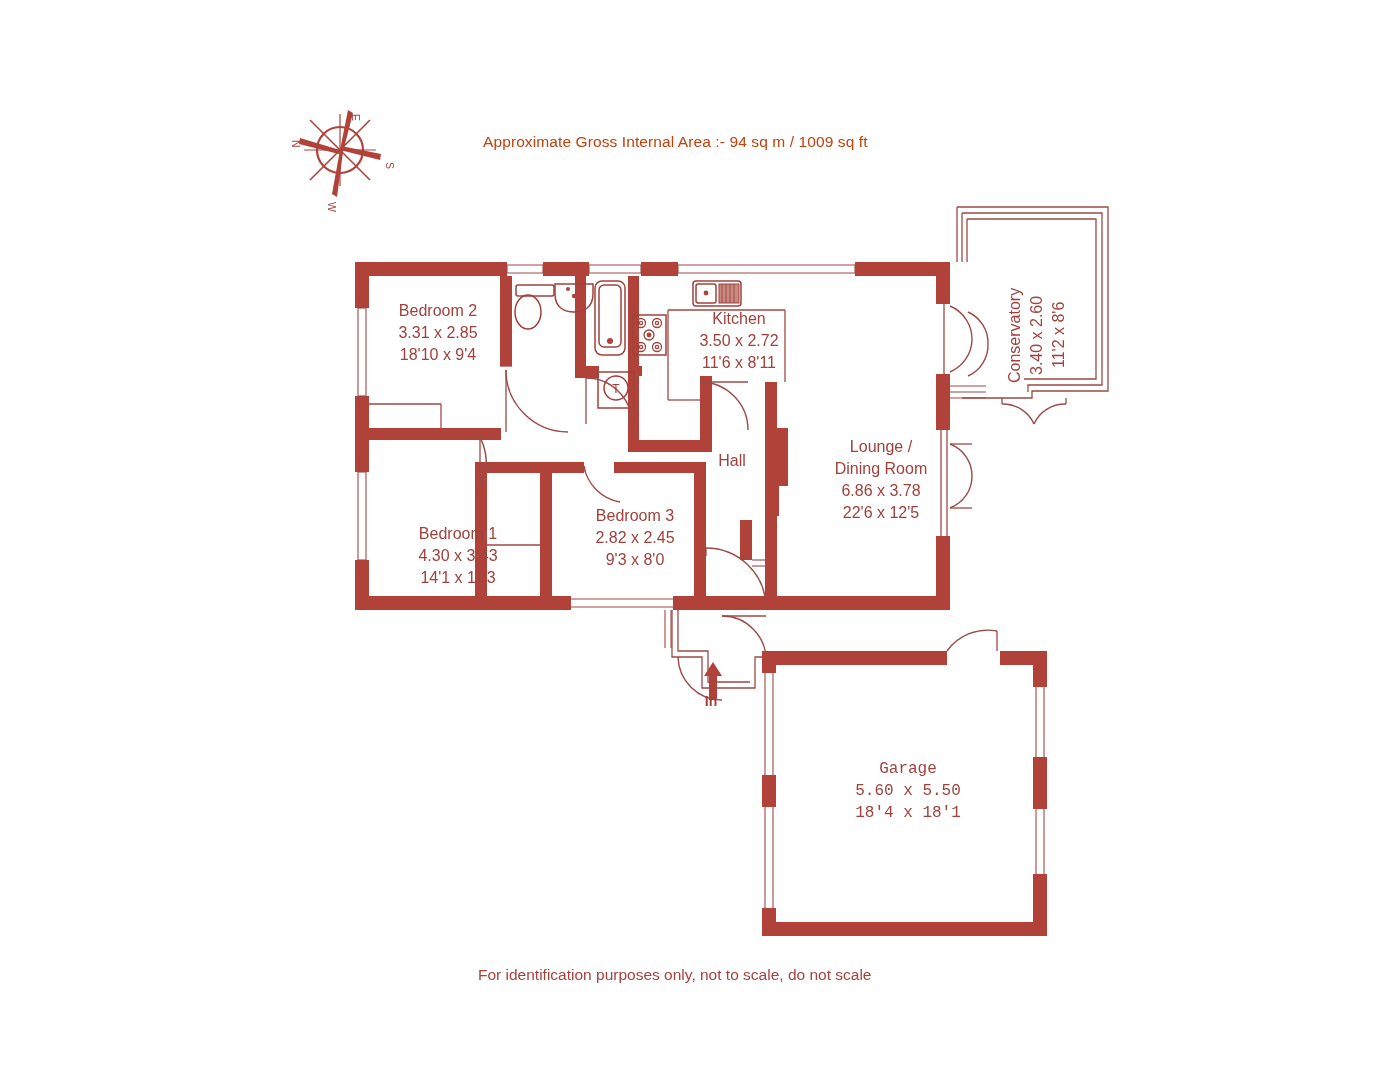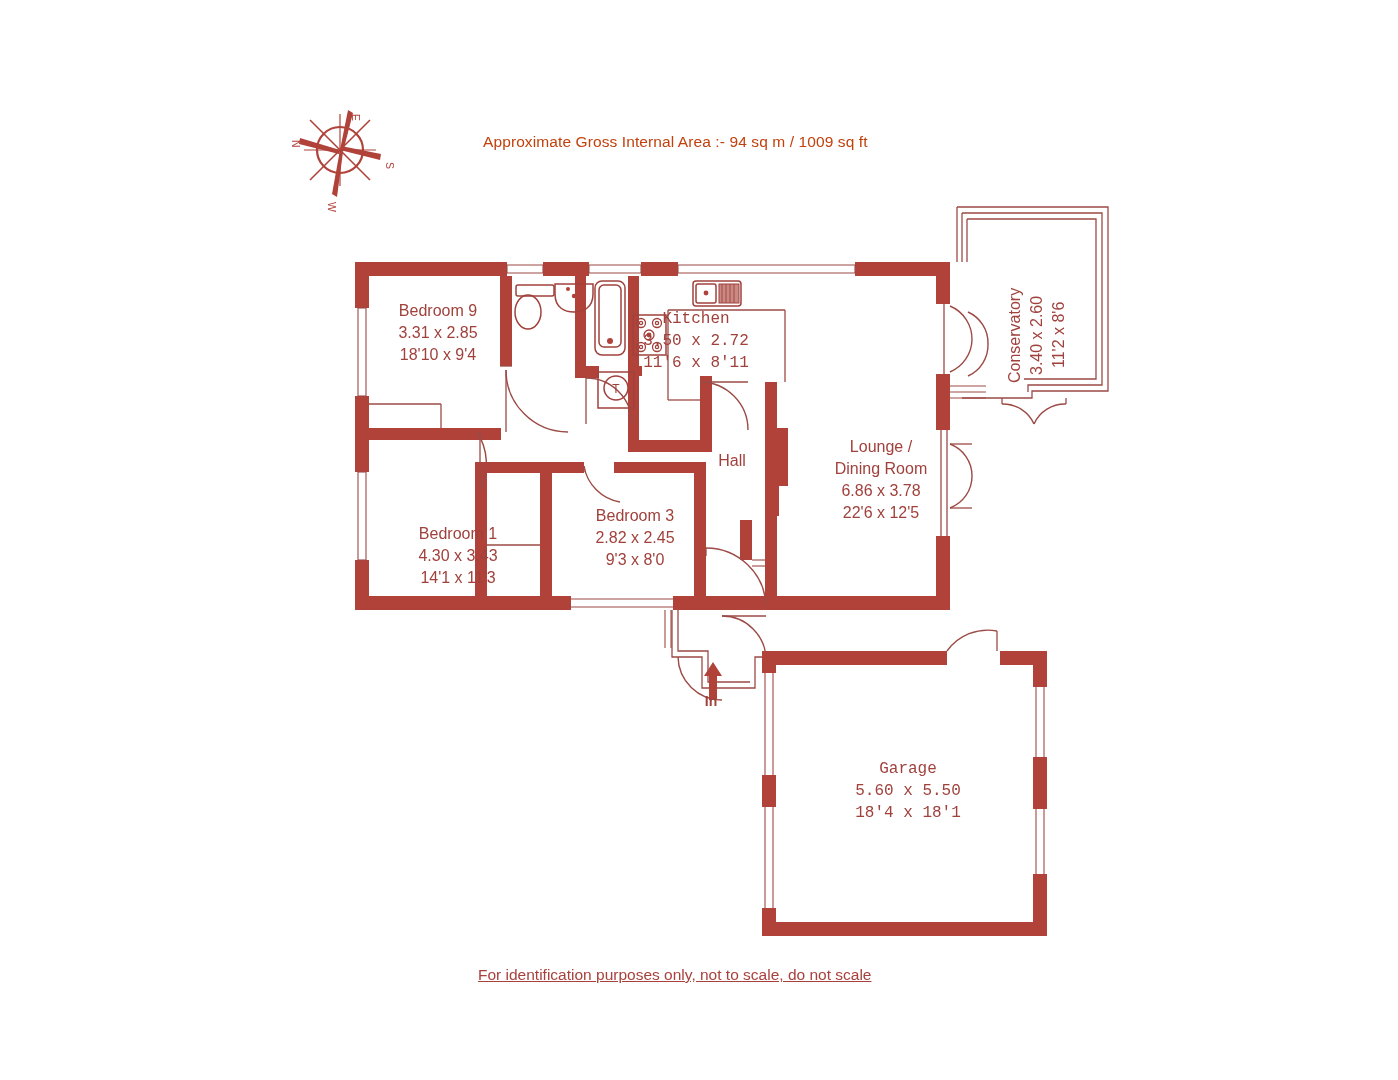--- a/index.html
+++ b/index.html
@@ -16,21 +16,21 @@
     position:absolute;
     font-size:15.5px;
     letter-spacing:0.1px;
     color:#c2410c;
     white-space:nowrap;
   }
   #hdr1{left:483px;top:133px;}
   #hdr2{left:459px;top:174px;}
   #footer{
     position:absolute;left:478px;top:966px;
-    font-size:15.5px;color:#a8413c;white-space:nowrap;text-decoration:underline;
+    font-size:15.5px;color:#a8413c;white-space:nowrap;
   }
   .lbl{
     position:absolute;
     text-align:center;
     font-size:16px;
     line-height:22px;
     color:#a0413c;
     white-space:nowrap;
   }
   .lbl.vert{
@@ -373,26 +373,26 @@
 
     <g>
       <line class="thin2" x1="665" y1="610" x2="665" y2="648"></line>
       <line class="thin2" x1="671" y1="610" x2="671" y2="648"></line>
       <line class="thin2" x1="752" y1="560" x2="766" y2="560"></line>
       <line class="thin2" x1="752" y1="566" x2="766" y2="566"></line>
     </g>
   </svg>
 
   <div class="lbl" style="left:338px;top:300px;width:200px;">
-    <span class="l1">Bedroom 9</span>
+    <span class="l1">Bedroom 2</span>
     <span class="l1">3.31 x 2.85</span>
     <span class="l1">18'10 x 9'4</span>
   </div>
 
-  <div class="lbl" style="left:596px;top:308px;width:200px;font-family:Liberation Mono, monospace;">
+  <div class="lbl" style="left:639px;top:308px;width:200px;">
     <span class="l1">Kitchen</span>
     <span class="l1">3.50 x 2.72</span>
     <span class="l1">11'6 x 8'11</span>
   </div>
 
   <div class="lbl" style="left:781px;top:404px;width:200px;margin-top:32px;">
     <span class="l1">Lounge /</span>
     <span class="l1">Dining  Room</span>
     <span class="l1">6.86 x 3.78</span>
     <span class="l1">22'6 x 12'5</span>

